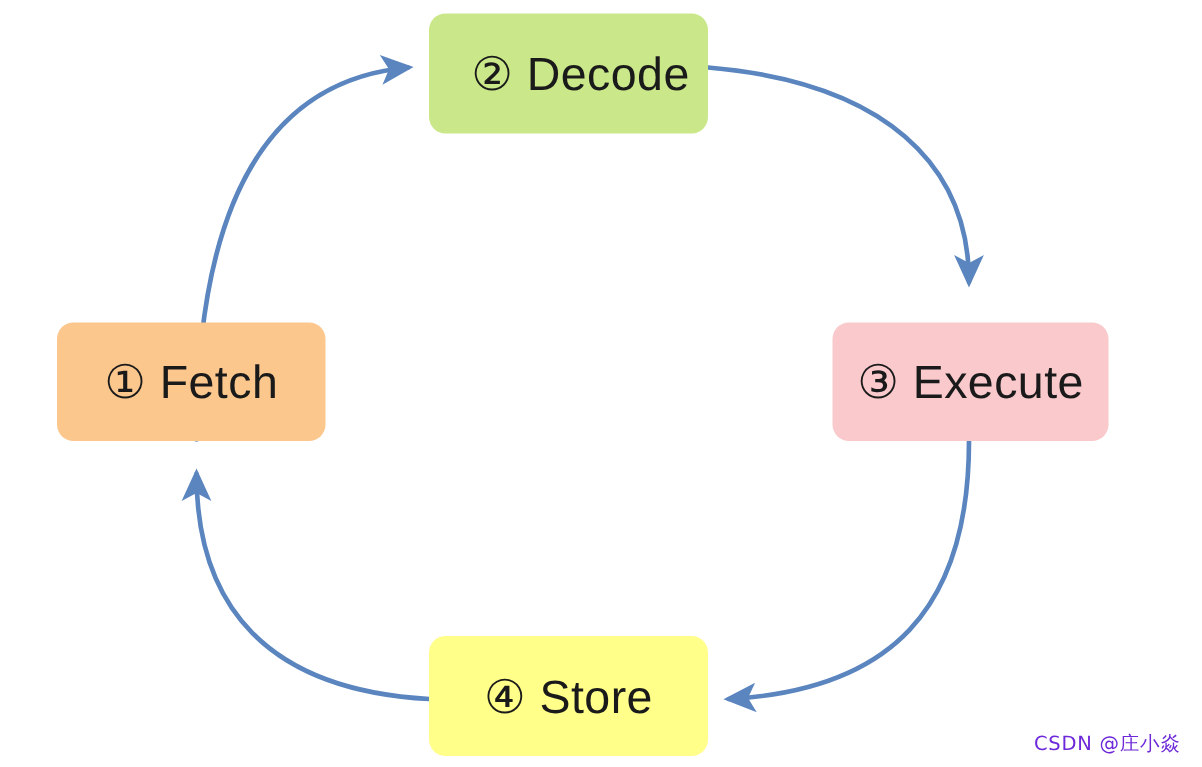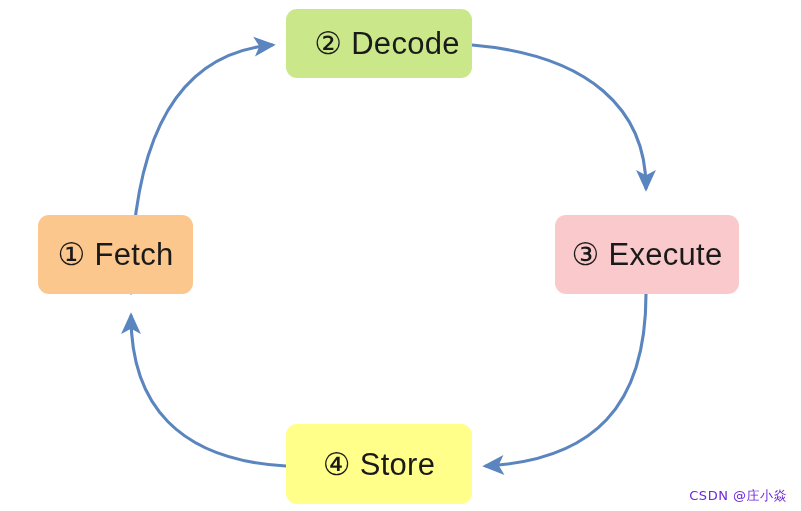--- a/index.html
+++ b/index.html
@@ -37,28 +37,28 @@
     letter-spacing: 0.3px;
     white-space: nowrap;
     z-index: 3;
   }
   .node-label {
     display: inline-block;
   }
   #node-fetch {
     left: 38px;
     top: 215px;
-    width: 155px;
+    width: 179px;
     height: 79px;
   }
   #node-decode {
     left: 286px;
     top: 9px;
     width: 186px;
-    height: 69px;
+    height: 80px;
     padding-left: 16px;
   }
   #node-execute {
     left: 555px;
     top: 215px;
     width: 184px;
     height: 79px;
   }
   #node-store {
     left: 286px;

